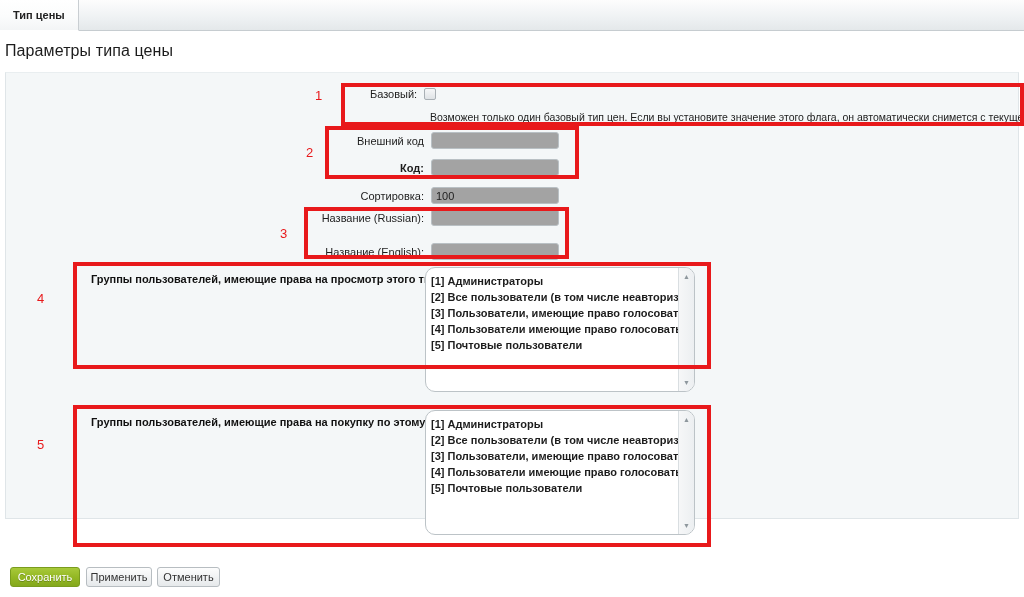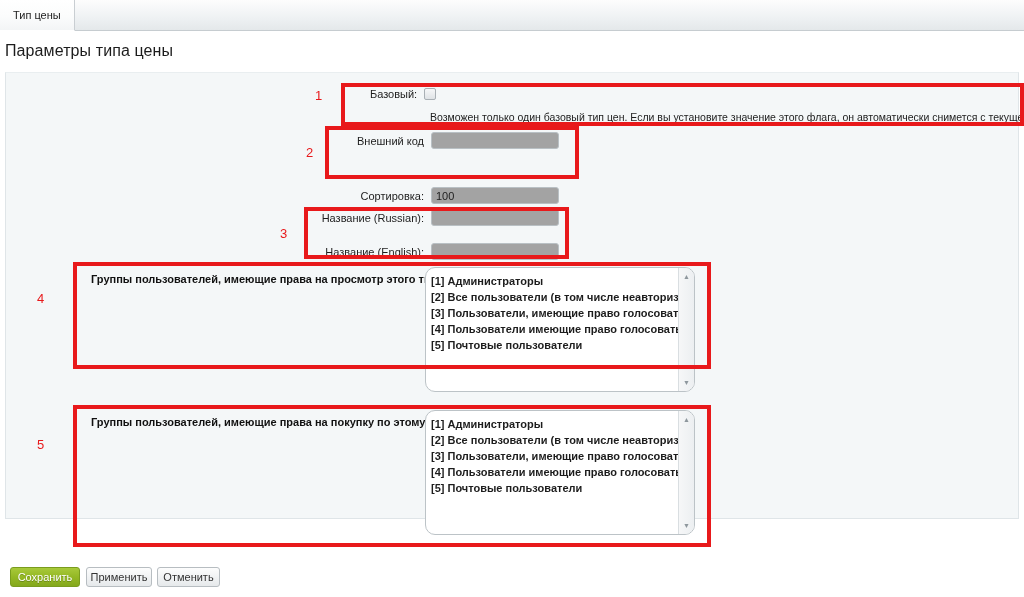--- a/index.html
+++ b/index.html
@@ -32,21 +32,21 @@
     left: 0; top: 0;
     height: 31px;
     min-width: 62px;
     padding: 0 13px;
     display: flex;
     align-items: center;
     justify-content: center;
     background: linear-gradient(to bottom, #ffffff 0%, #fbfcfc 55%, #f3f5f6 100%);
     border-right: 1px solid #c9ced2;
     border-bottom: 1px solid #ffffff;
-    font-weight: normal;
+    font-weight: bold;
     font-size: 11px;
     color: #222;
     box-sizing: border-box;
     cursor: pointer;
   }
 
   
   .page-title {
     position: absolute;
     left: 5px; top: 42px;
@@ -235,20 +235,24 @@
     <div class="fcheck"></div>
   </div>
 
   <div class="hint-text" style="left: 424px; top: 38px;">Возможен только один базовый тип цен. Если вы установите значение этого флага, он автоматически снимется с текущего базового типа.</div>
 
   <div class="frow" style="left: 0px; top: 59px; width: 560px;">
     <div class="flabel" style="width: 418px;">Внешний код</div>
     <input class="finput" type="text" value="" style="">
   </div>
 
+  <div class="frow" style="left: 0px; top: 86px; width: 560px;">
+    <div class="flabel bold" style="width: 418px;">Код:</div>
+    <input class="finput" type="text" value="" style="">
+  </div>
 
   <div class="frow" style="left: 0px; top: 114px; width: 560px;">
     <div class="flabel" style="width: 418px;">Сортировка:</div>
     <input class="finput" type="text" value="100" style="">
   </div>
 
   <div class="frow" style="left: 0px; top: 136px; width: 560px;">
     <div class="flabel" style="width: 418px;">Название (Russian):</div>
     <input class="finput" type="text" value="" style="">
   </div>

